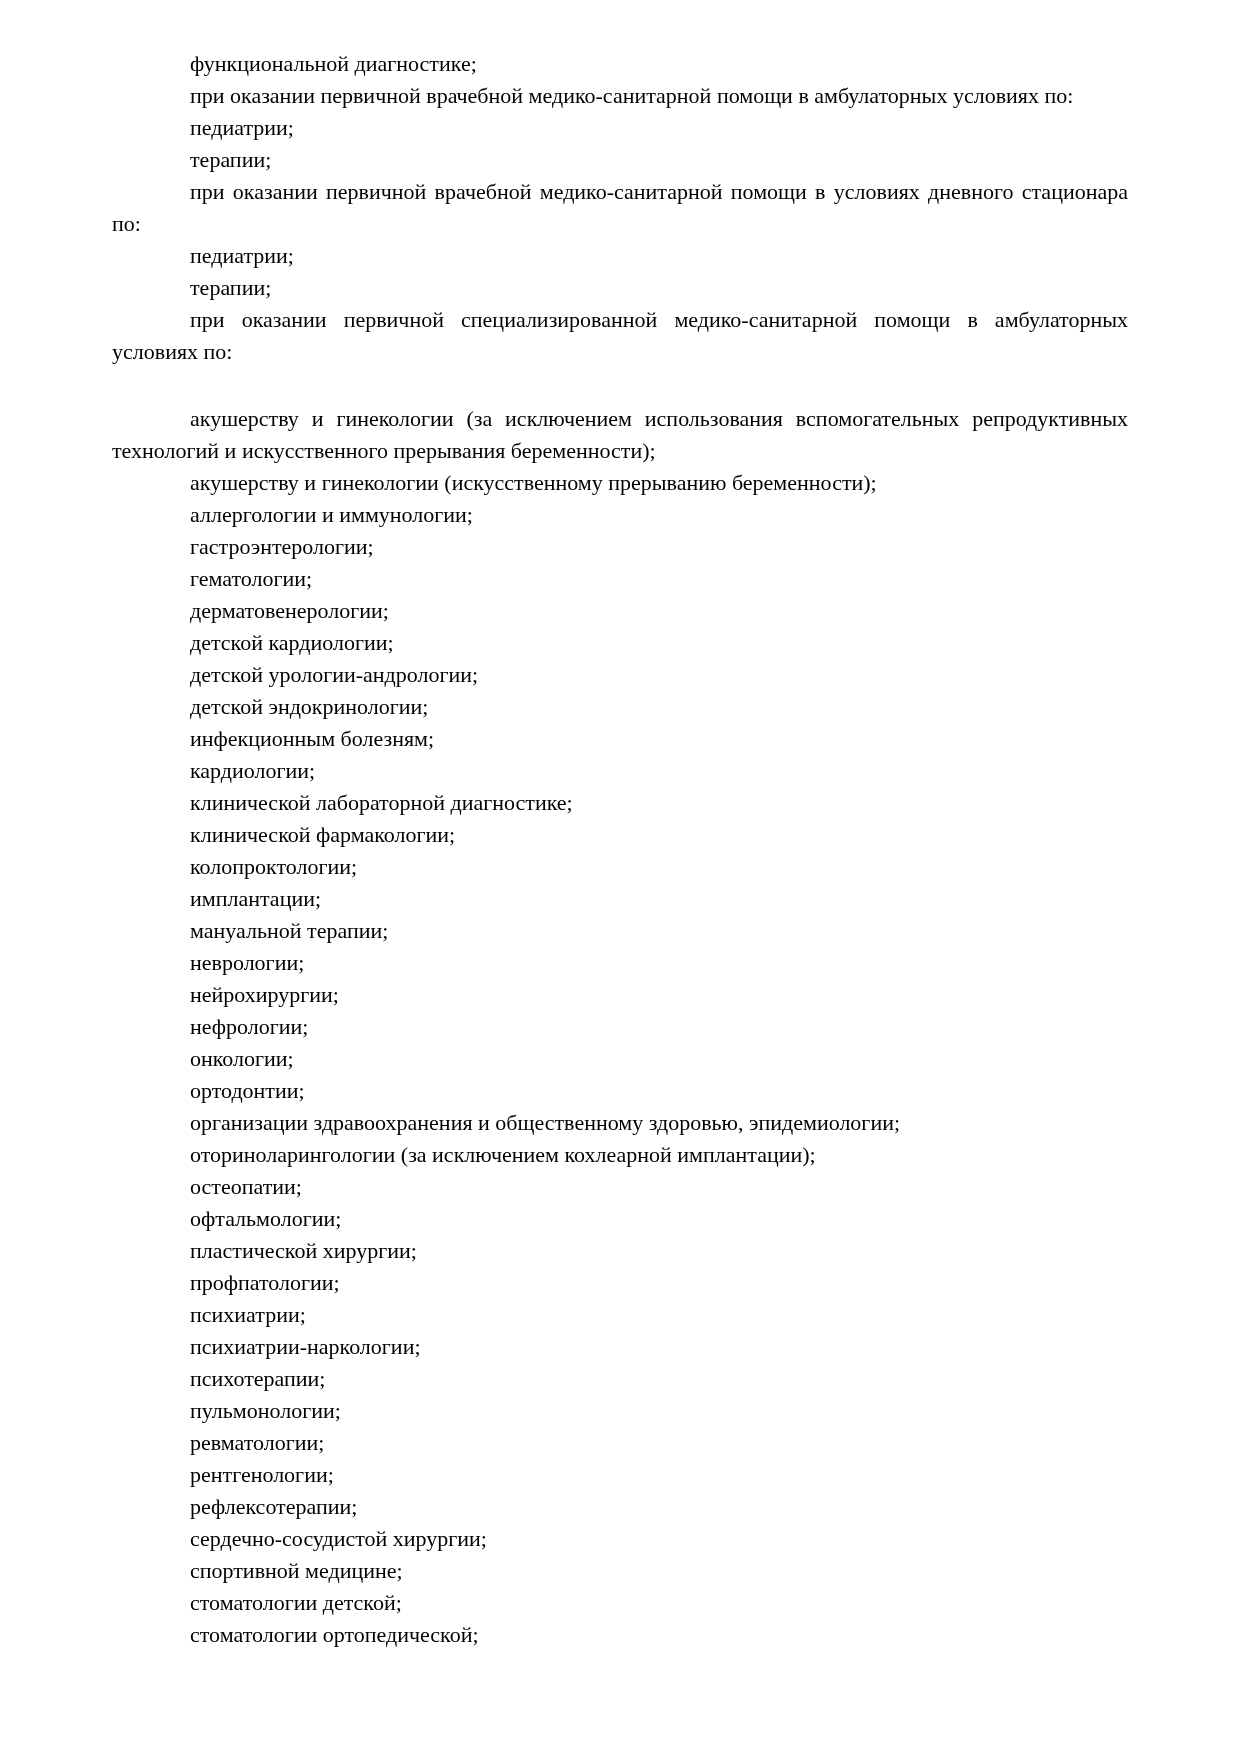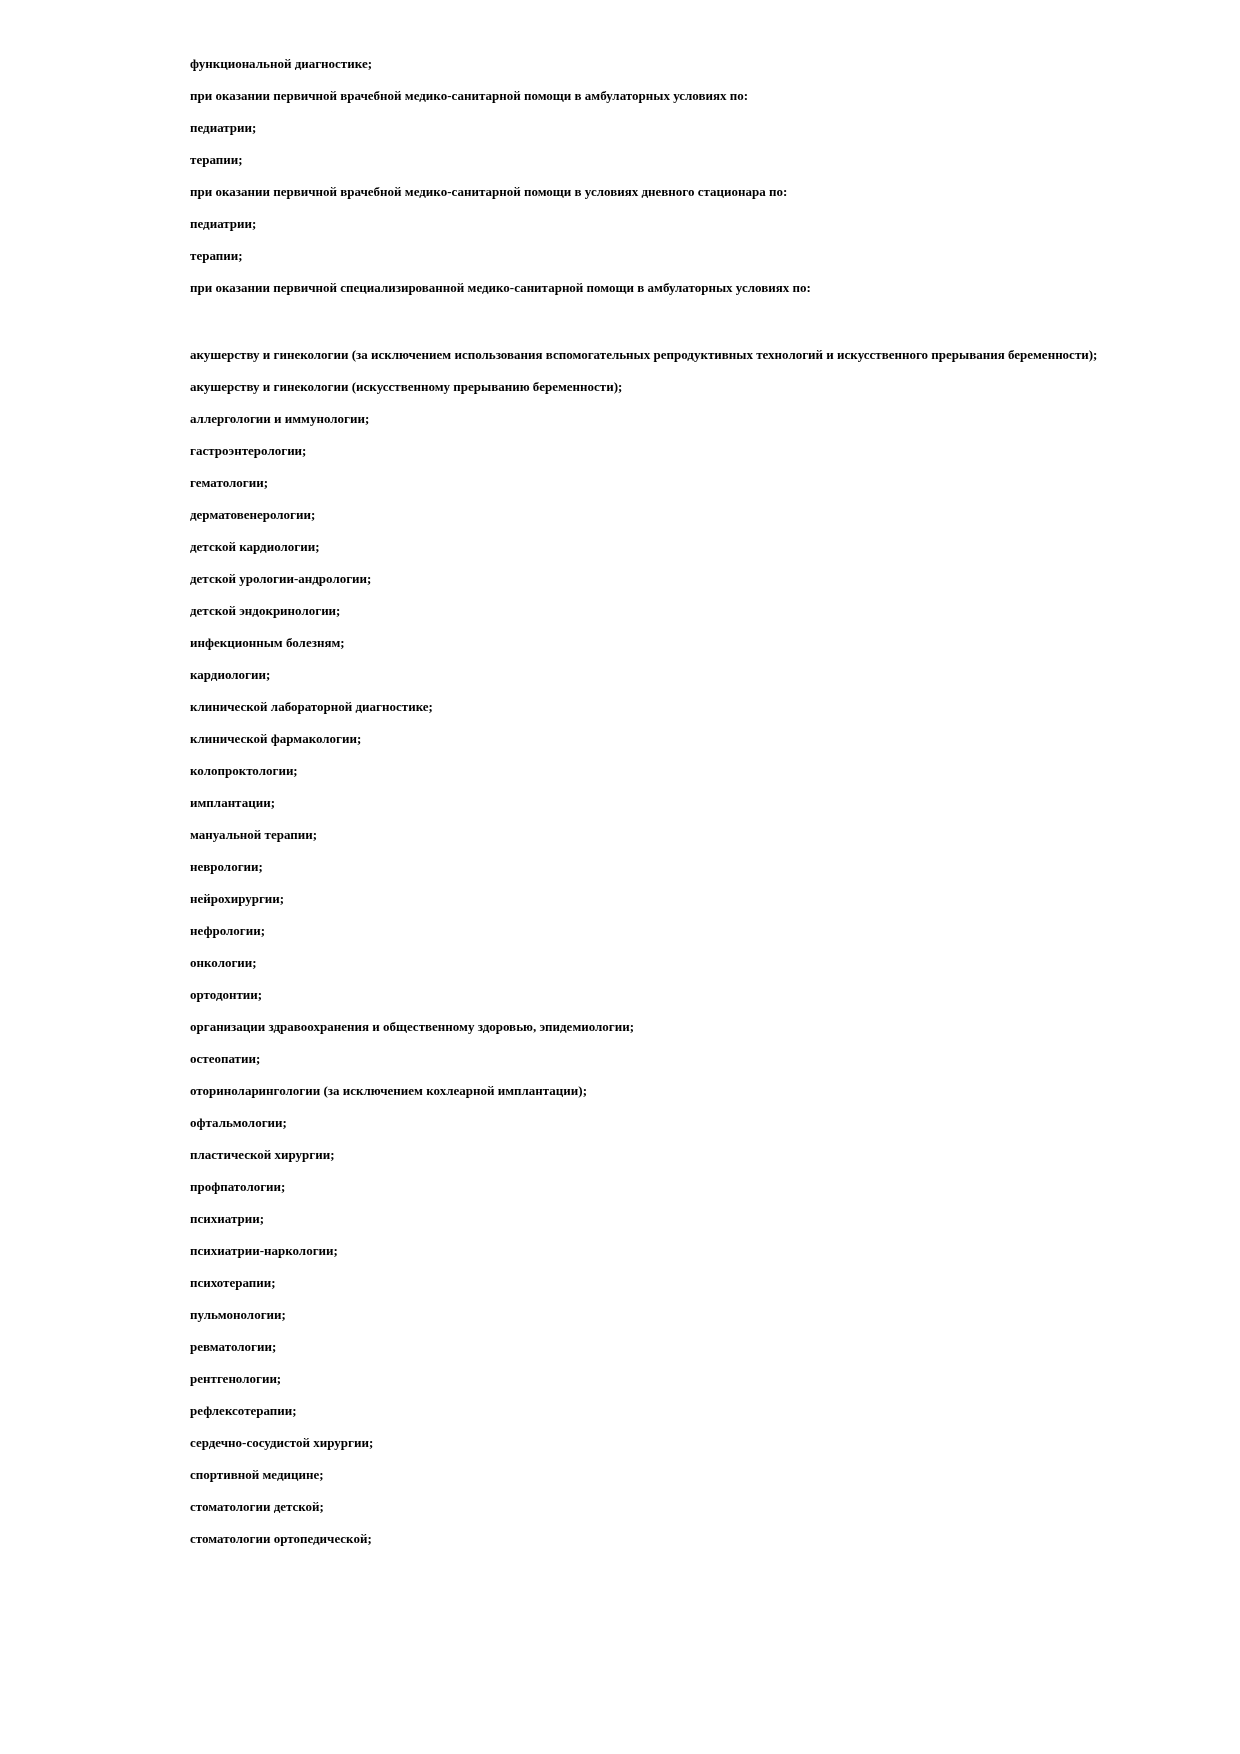--- a/index.html
+++ b/index.html
@@ -11,23 +11,22 @@
     width: 1240px;
     height: 1754px;
     position: relative;
     background: #ffffff;
     box-sizing: border-box;
     padding: 48px 112px 0 112px;
     font-family: "Liberation Serif", "DejaVu Serif", serif;
     color: #000000;
   }
   .body-text {
-    font-size: 13px;
+    font-size: 22px;
     line-height: 32px;
-    font-weight: bold;
   }
   p {
     margin: 0;
     padding: 0;
   }
   
   p.justified {
     text-align: justify;
     text-indent: 78px;
     text-justify: inter-word;
@@ -72,22 +71,22 @@
       <p class="item">клинической фармакологии;</p>
       <p class="item">колопроктологии;</p>
       <p class="item">имплантации;</p>
       <p class="item">мануальной терапии;</p>
       <p class="item">неврологии;</p>
       <p class="item">нейрохирургии;</p>
       <p class="item">нефрологии;</p>
       <p class="item">онкологии;</p>
       <p class="item">ортодонтии;</p>
       <p class="item">организации здравоохранения и общественному здоровью, эпидемиологии;</p>
+      <p class="item">оториноларингологии (за исключением кохлеарной имплантации);</p>
       <p class="item">остеопатии;</p>
-      <p class="item">оториноларингологии (за исключением кохлеарной имплантации);</p>
       <p class="item">офтальмологии;</p>
       <p class="item">пластической хирургии;</p>
       <p class="item">профпатологии;</p>
       <p class="item">психиатрии;</p>
       <p class="item">психиатрии-наркологии;</p>
       <p class="item">психотерапии;</p>
       <p class="item">пульмонологии;</p>
       <p class="item">ревматологии;</p>
       <p class="item">рентгенологии;</p>
       <p class="item">рефлексотерапии;</p>

